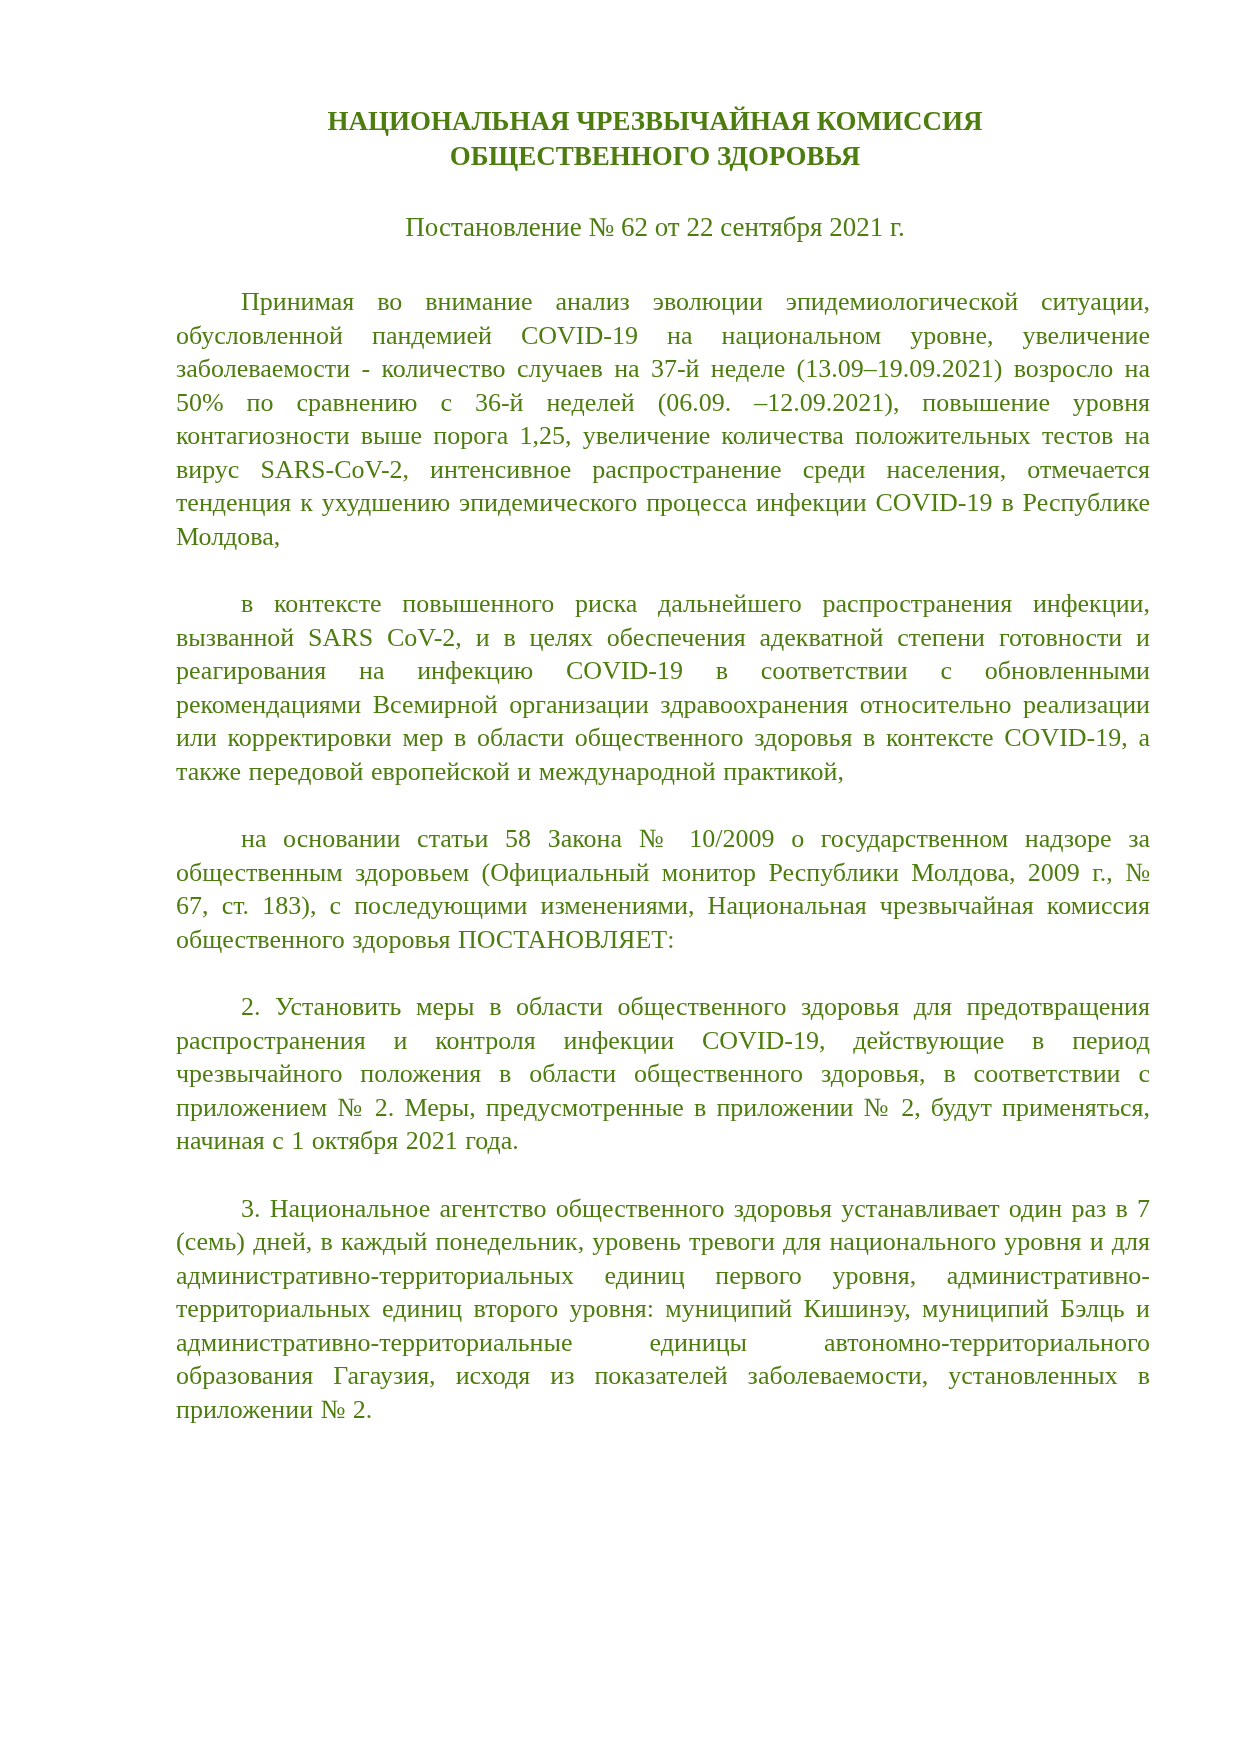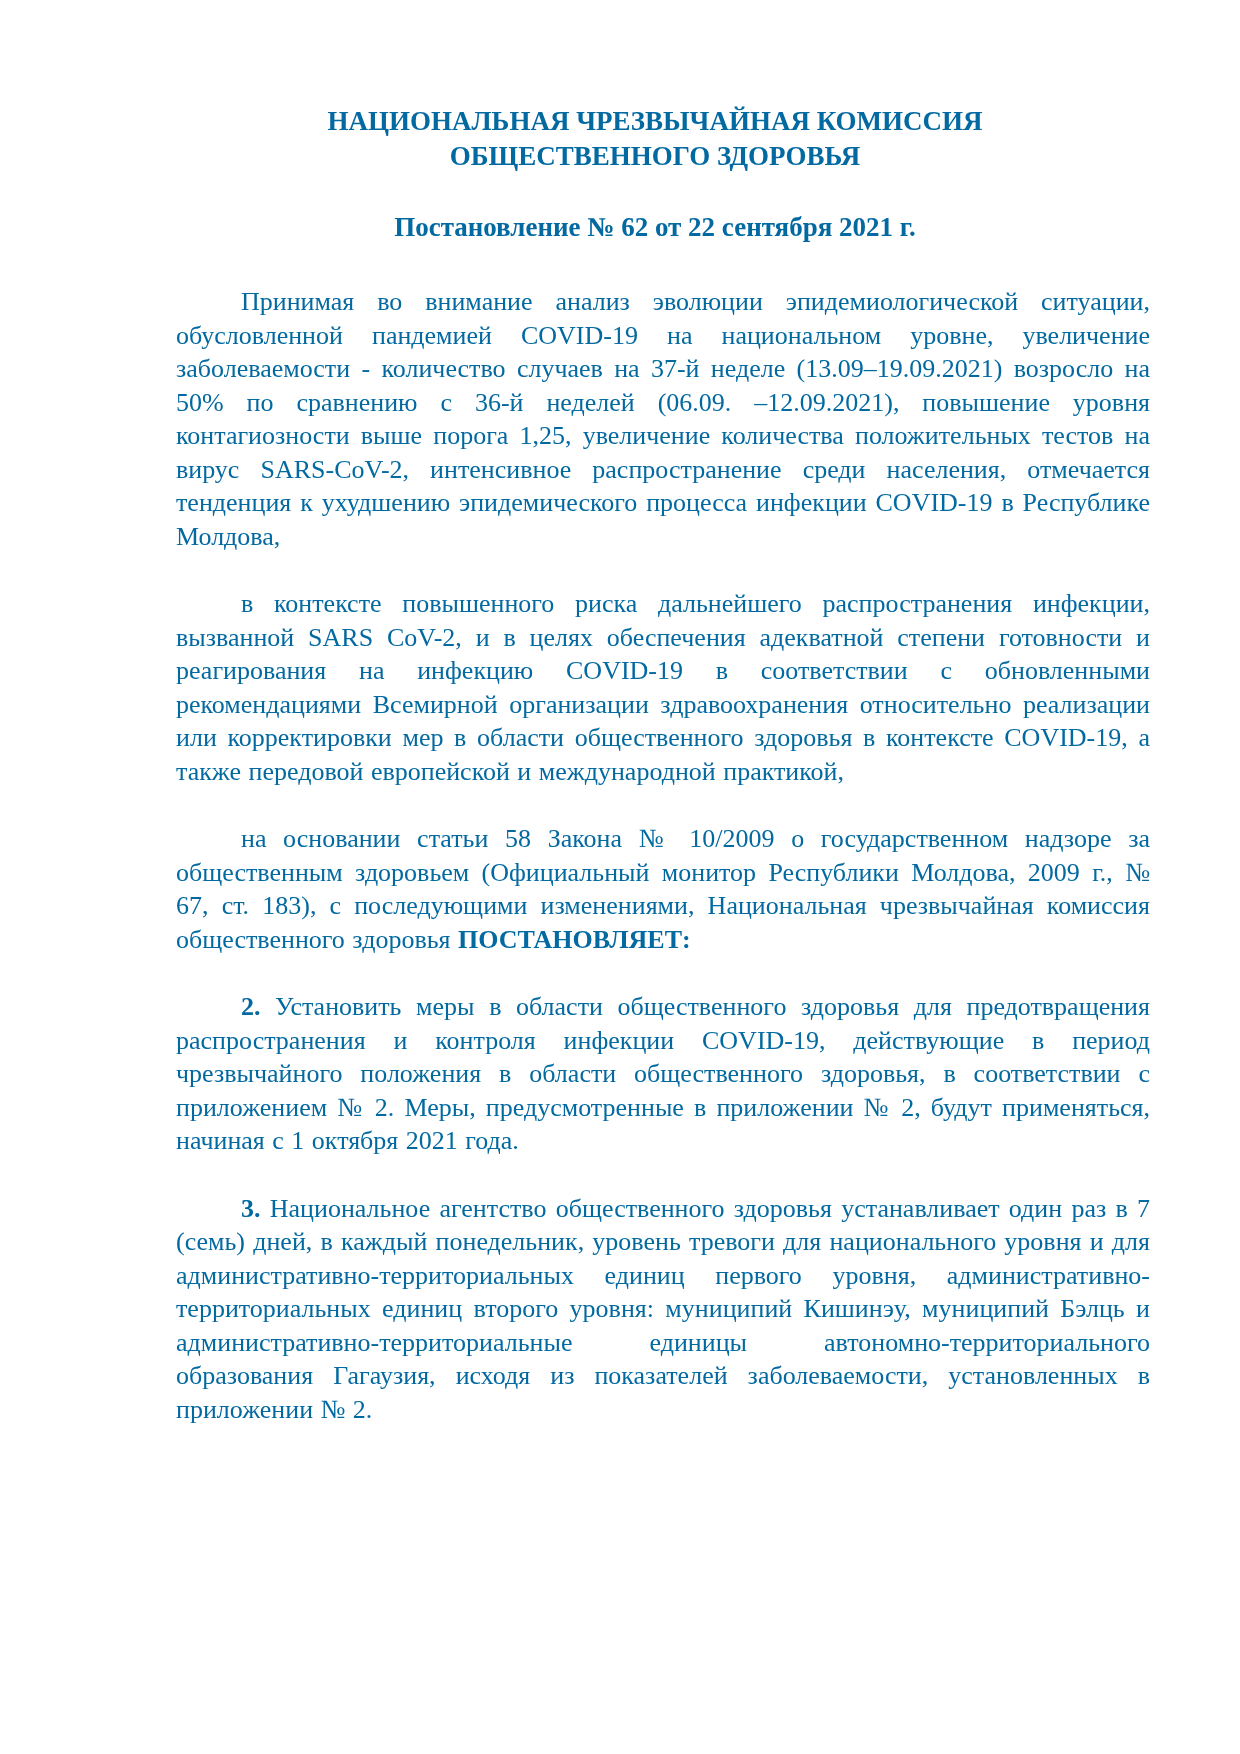--- a/index.html
+++ b/index.html
@@ -8,47 +8,47 @@
     background: #ffffff;
   }
   .page {
     position: relative;
     width: 1240px;
     height: 1754px;
     background: #ffffff;
     box-sizing: border-box;
     padding: 104px 90px 0 160px;
     font-family: "Liberation Serif", "DejaVu Serif", serif;
-    color: #0369a1;
+    color: #4d7c0f;
     overflow: hidden;
   }
   .doc-title {
     text-align: center;
     font-weight: bold;
     font-size: 27px;
     line-height: 35px;
     margin: 0 0 36px 0;
   }
   .doc-subtitle {
     text-align: center;
-    font-weight: bold;
+    font-weight: normal;
     font-size: 27px;
     line-height: 35px;
     margin: 0 0 40px 0;
   }
   .body-par {
     font-size: 26px;
     line-height: 33.5px;
     text-align: justify;
     text-indent: 65px;
     margin: 0 0 34px 16px;
     word-spacing: 1px;
   }
   .body-par b {
-    font-weight: bold;
+    font-weight: normal;
   }
 </style>
 </head>
 <body>
 
 <div class="page">
 
   <h1 class="doc-title">
     <span>НАЦИОНАЛЬНАЯ ЧРЕЗВЫЧАЙНАЯ КОМИССИЯ</span><br>
     <span>ОБЩЕСТВЕННОГО ЗДОРОВЬЯ</span>

